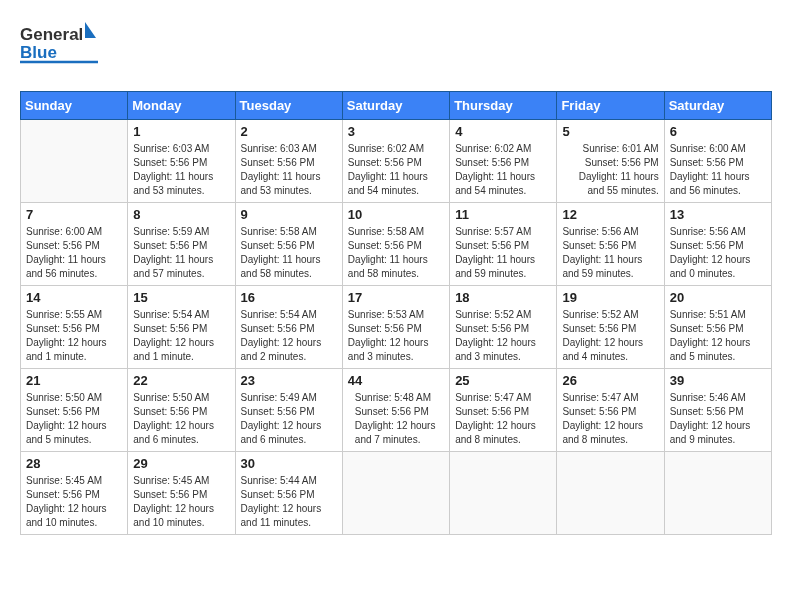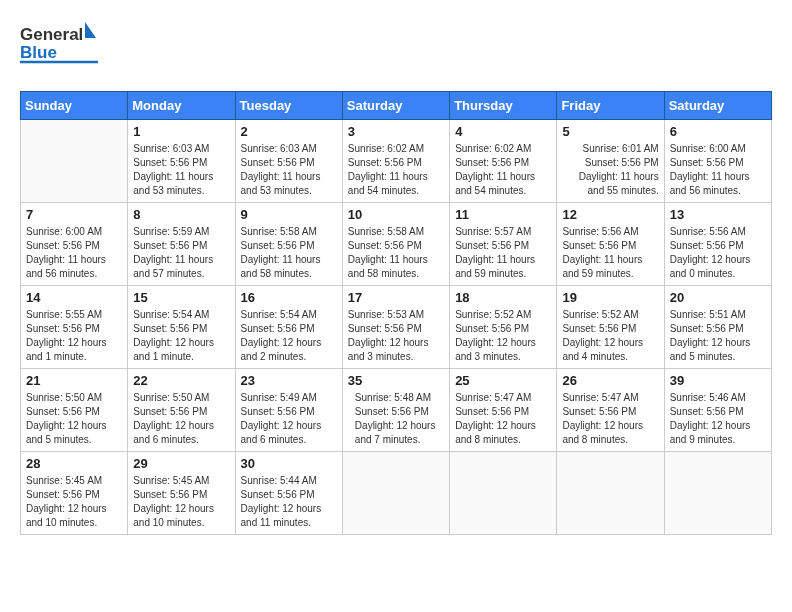--- a/index.html
+++ b/index.html
@@ -264,21 +264,21 @@
 and 6 minutes.</div>
         </td>
         <td>
           <div class="day-num">23</div>
           <div class="day-info" style="white-space: pre-wrap;">Sunrise: 5:49 AM
 Sunset: 5:56 PM
 Daylight: 12 hours
 and 6 minutes.</div>
         </td>
         <td>
-          <div class="day-num">35</div>
+          <div class="day-num">44</div>
           <div class="day-info" style="white-space: pre-wrap; margin-left: 7px;">Sunrise: 5:48 AM
 Sunset: 5:56 PM
 Daylight: 12 hours
 and 7 minutes.</div>
         </td>
         <td>
           <div class="day-num">25</div>
           <div class="day-info" style="white-space: pre-wrap;">Sunrise: 5:47 AM
 Sunset: 5:56 PM
 Daylight: 12 hours

